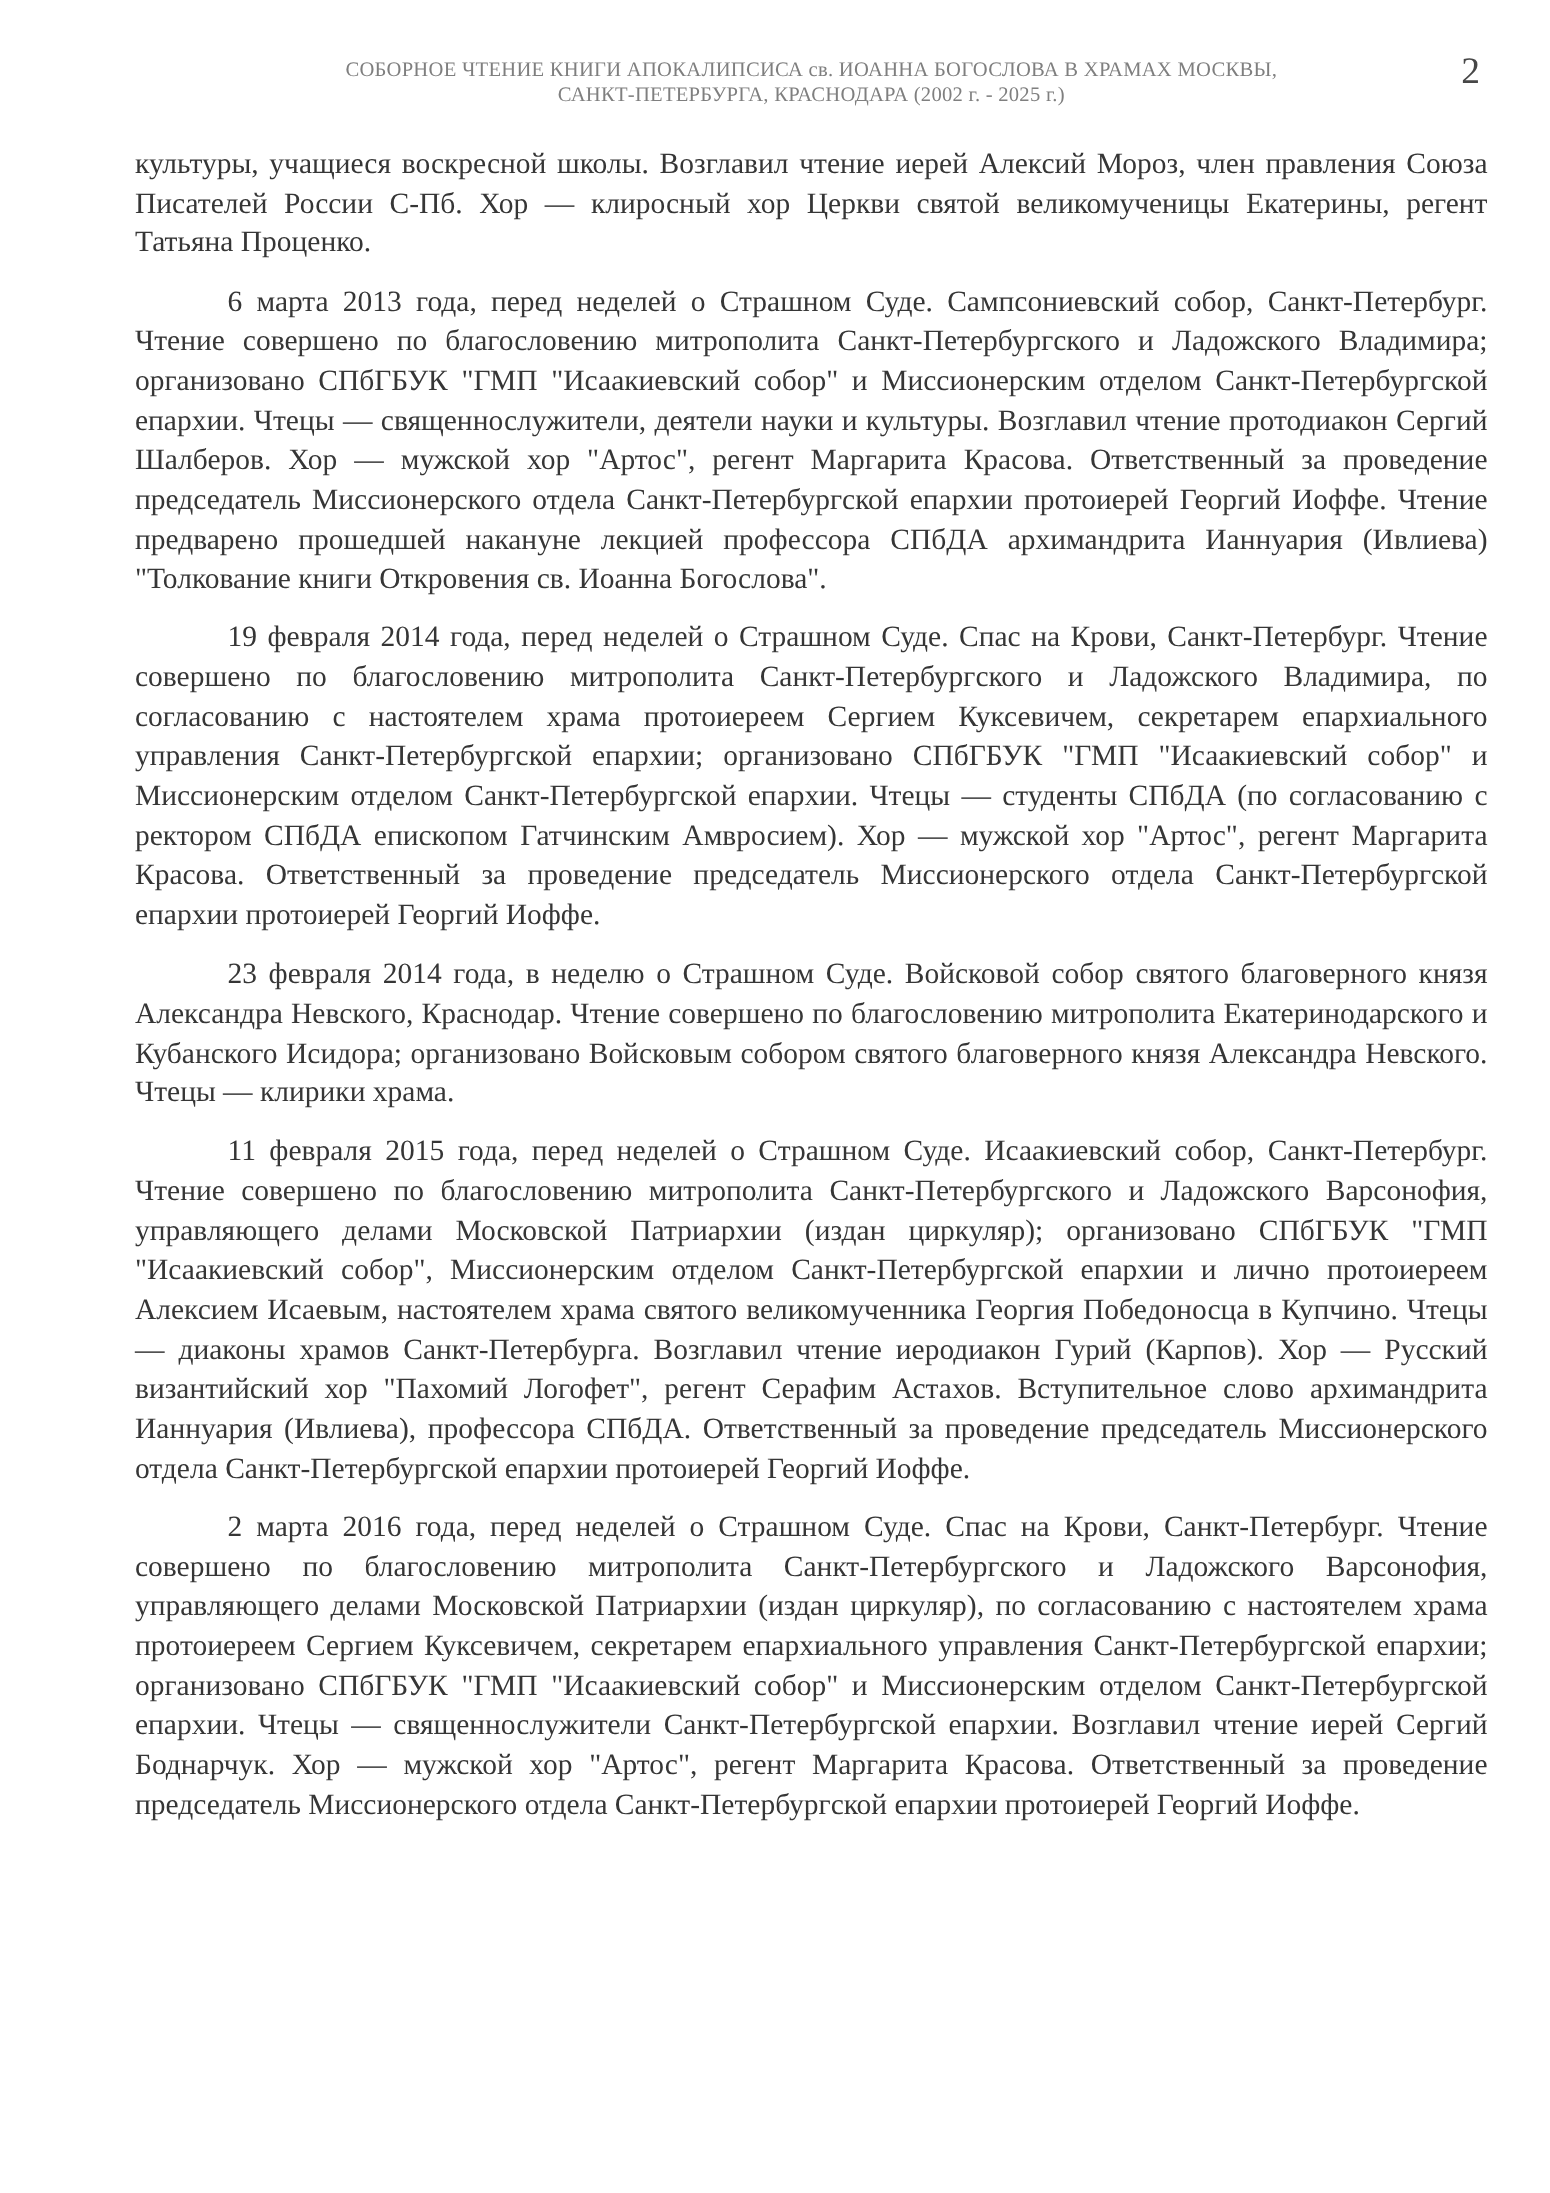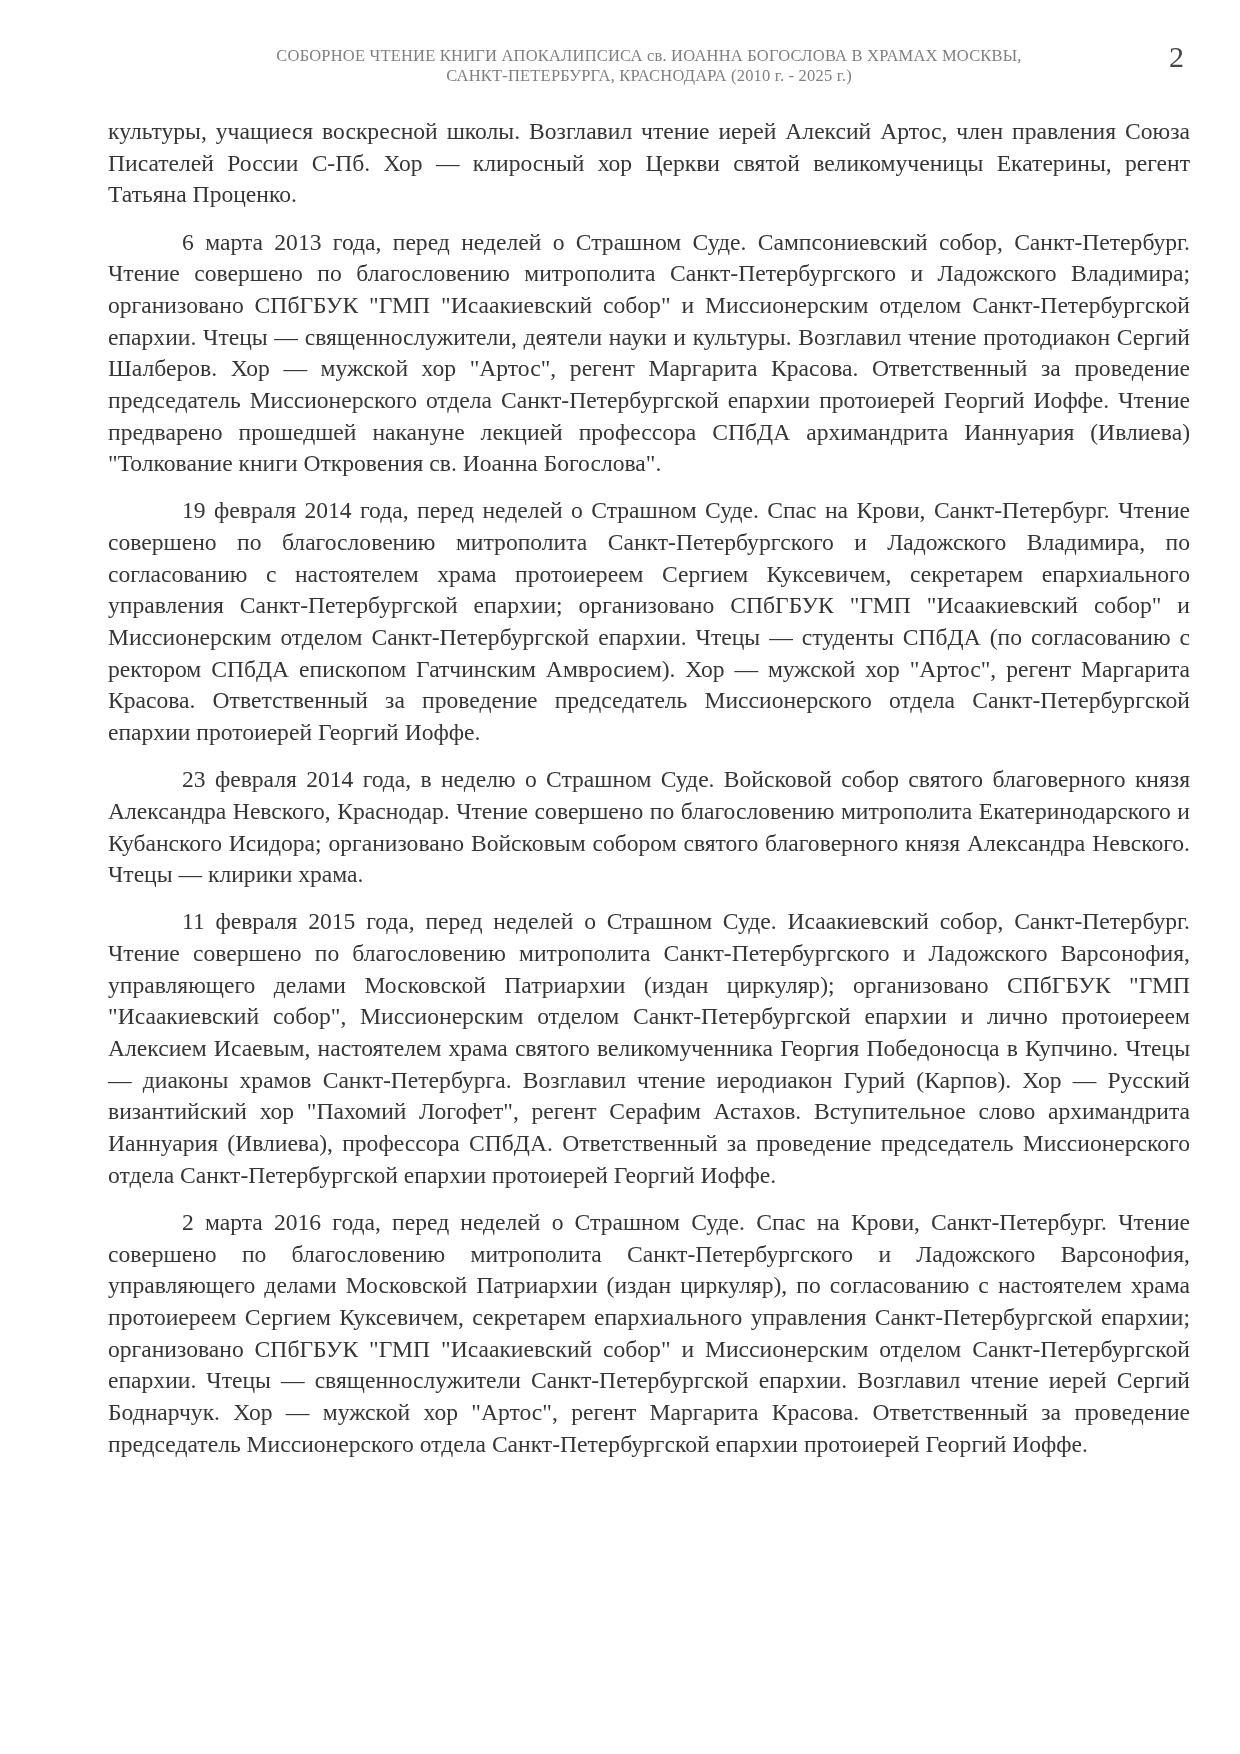--- a/index.html
+++ b/index.html
@@ -54,27 +54,27 @@
     text-indent: 0;
   }
 </style>
 </head>
 <body>
 
 <div class="page">
 
   <div class="running-header">
     <div>СОБОРНОЕ ЧТЕНИЕ КНИГИ АПОКАЛИПСИСА св. ИОАННА БОГОСЛОВА В ХРАМАХ МОСКВЫ,</div>
-    <div>САНКТ-ПЕТЕРБУРГА, КРАСНОДАРА (2010 г. - 2025 г.)</div>
+    <div>САНКТ-ПЕТЕРБУРГА, КРАСНОДАРА (2002 г. - 2025 г.)</div>
   </div>
 
   <div class="page-num">2</div>
 
   <div class="content">
-    <p class="no-indent">культуры, учащиеся воскресной школы. Возглавил чтение иерей Алексий Артос, член правления Союза Писателей России С-Пб. Хор — клиросный хор Церкви святой великомученицы Екатерины, регент Татьяна Проценко.</p>
+    <p class="no-indent">культуры, учащиеся воскресной школы. Возглавил чтение иерей Алексий Мороз, член правления Союза Писателей России С-Пб. Хор — клиросный хор Церкви святой великомученицы Екатерины, регент Татьяна Проценко.</p>
     <p>6 марта 2013 года, перед неделей о Страшном Суде. Сампсониевский собор, Санкт-Петербург. Чтение совершено по благословению митрополита Санкт-Петербургского и Ладожского Владимира; организовано СПбГБУК "ГМП "Исаакиевский собор" и Миссионерским отделом Санкт-Петербургской епархии. Чтецы — священнослужители, деятели науки и культуры. Возглавил чтение протодиакон Сергий Шалберов. Хор — мужской хор "Артос", регент Маргарита Красова. Ответственный за проведение председатель Миссионерского отдела Санкт-Петербургской епархии протоиерей Георгий Иоффе. Чтение предварено прошедшей накануне лекцией профессора СПбДА архимандрита Ианнуария (Ивлиева) "Толкование книги Откровения св. Иоанна Богослова".</p>
     <p>19 февраля 2014 года, перед неделей о Страшном Суде. Спас на Крови, Санкт-Петербург. Чтение совершено по благословению митрополита Санкт-Петербургского и Ладожского Владимира, по согласованию с настоятелем храма протоиереем Сергием Куксевичем, секретарем епархиального управления Санкт-Петербургской епархии; организовано СПбГБУК "ГМП "Исаакиевский собор" и Миссионерским отделом Санкт-Петербургской епархии. Чтецы — студенты СПбДА (по согласованию с ректором СПбДА епископом Гатчинским Амвросием). Хор — мужской хор "Артос", регент Маргарита Красова. Ответственный за проведение председатель Миссионерского отдела Санкт-Петербургской епархии протоиерей Георгий Иоффе.</p>
     <p>23 февраля 2014 года, в неделю о Страшном Суде. Войсковой собор святого благоверного князя Александра Невского, Краснодар. Чтение совершено по благословению митрополита Екатеринодарского и Кубанского Исидора; организовано Войсковым собором святого благоверного князя Александра Невского. Чтецы — клирики храма.</p>
     <p>11 февраля 2015 года, перед неделей о Страшном Суде. Исаакиевский собор, Санкт-Петербург. Чтение совершено по благословению митрополита Санкт-Петербургского и Ладожского Варсонофия, управляющего делами Московской Патриархии (издан циркуляр); организовано СПбГБУК "ГМП "Исаакиевский собор", Миссионерским отделом Санкт-Петербургской епархии и лично протоиереем Алексием Исаевым, настоятелем храма святого великомученника Георгия Победоносца в Купчино. Чтецы — диаконы храмов Санкт-Петербурга. Возглавил чтение иеродиакон Гурий (Карпов). Хор — Русский византийский хор "Пахомий Логофет", регент Серафим Астахов. Вступительное слово архимандрита Ианнуария (Ивлиева), профессора СПбДА. Ответственный за проведение председатель Миссионерского отдела Санкт-Петербургской епархии протоиерей Георгий Иоффе.</p>
     <p>2 марта 2016 года, перед неделей о Страшном Суде. Спас на Крови, Санкт-Петербург. Чтение совершено по благословению митрополита Санкт-Петербургского и Ладожского Варсонофия, управляющего делами Московской Патриархии (издан циркуляр), по согласованию с настоятелем храма протоиереем Сергием Куксевичем, секретарем епархиального управления Санкт-Петербургской епархии; организовано СПбГБУК "ГМП "Исаакиевский собор" и Миссионерским отделом Санкт-Петербургской епархии. Чтецы — священнослужители Санкт-Петербургской епархии. Возглавил чтение иерей Сергий Боднарчук. Хор — мужской хор "Артос", регент Маргарита Красова. Ответственный за проведение председатель Миссионерского отдела Санкт-Петербургской епархии протоиерей Георгий Иоффе.</p>
   </div>
 
 </div>
 
 </body></html>

